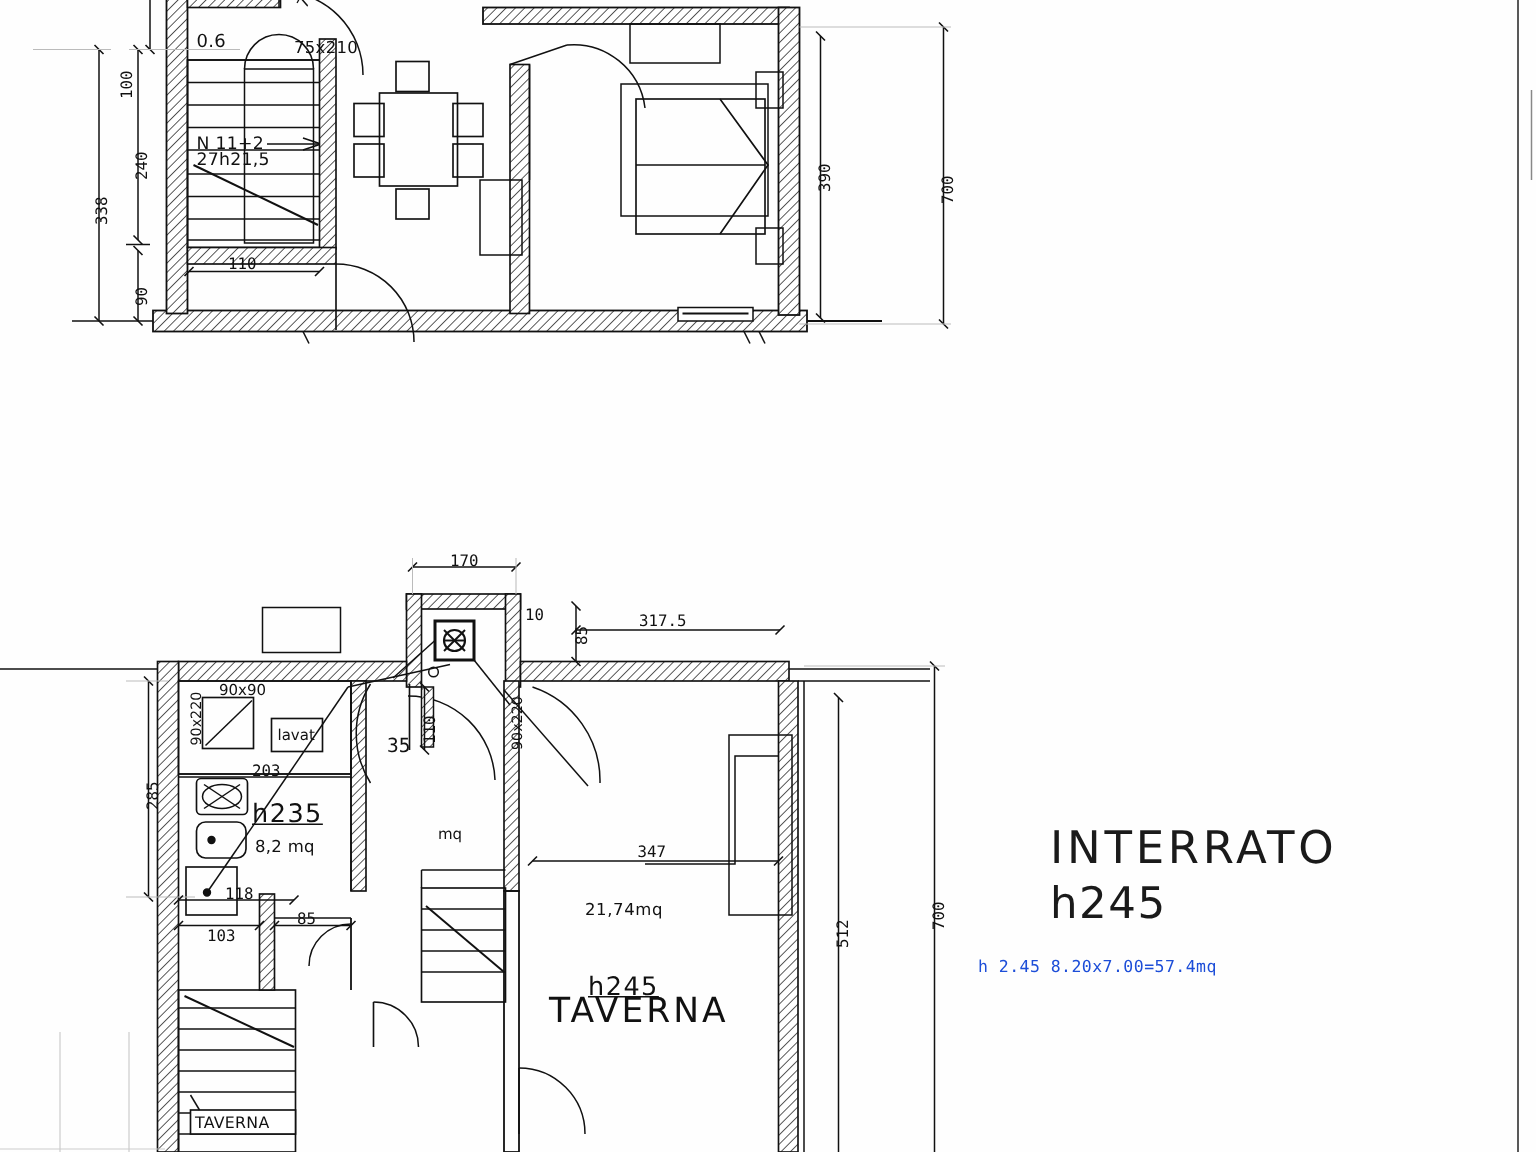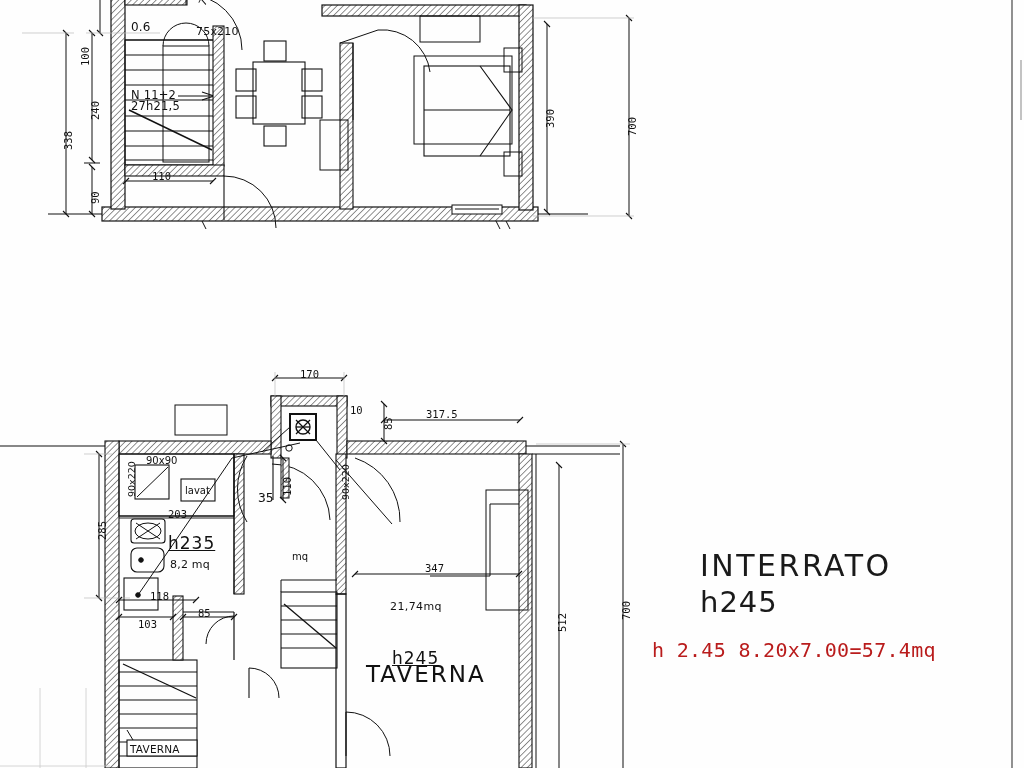--- a/index.html
+++ b/index.html
@@ -17,21 +17,21 @@
     font-family:"DejaVu Sans","Liberation Sans",sans-serif;
     font-size:30px;letter-spacing:2.5px;font-weight:400;color:#1a1a1a;
     white-space:nowrap;line-height:1.22;
   }
   .t-sub{
     font-family:"DejaVu Sans","Liberation Sans",sans-serif;
     font-size:29px;letter-spacing:1px;color:#1a1a1a;white-space:nowrap;line-height:1.22;
   }
   .t-note{
     font-family:"DejaVu Sans Mono","Liberation Mono",monospace;
-    font-size:20px;letter-spacing:.3px;color:#b91c1c;white-space:nowrap;
+    font-size:11px;letter-spacing:.3px;color:#1d4ed8;white-space:nowrap;
   }
 
   #tb-piano{left:656px;top:24px;}
   #tb-interrato{left:700px;top:548px;}
   #note-interrato{position:absolute;left:652px;top:638px;}
 
   
   .lbl{position:absolute;white-space:nowrap;color:#111;
        font-family:"DejaVu Sans","Liberation Sans",sans-serif;}
   .lbl-room-big{font-size:23px;letter-spacing:2px;}

